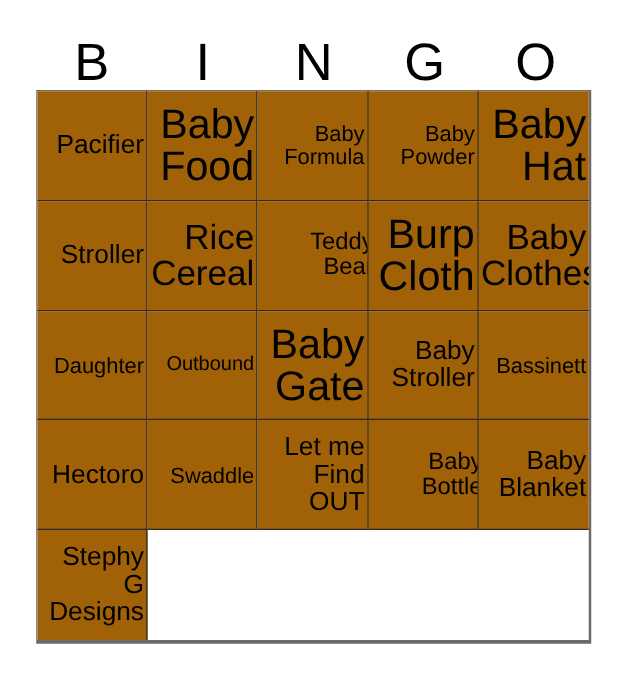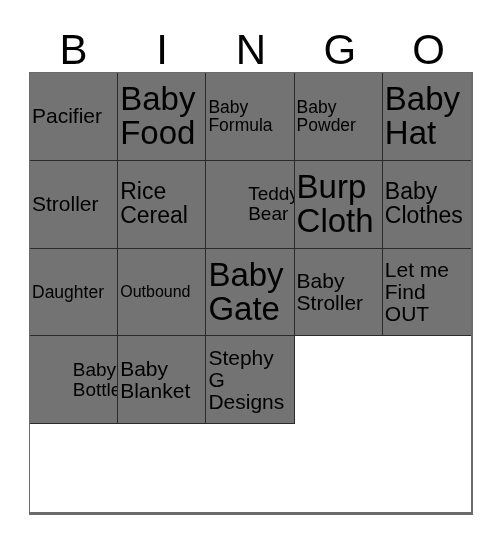--- a/index.html
+++ b/index.html
@@ -61,42 +61,42 @@
     background: #ffffff;
   }
 
   .cell {
     box-sizing: border-box;
     border-right: 1px solid #2a2a2a;
     border-bottom: 1px solid #2a2a2a;
     display: flex;
     align-items: center;
     justify-content: center;
-    text-align: left;
+    text-align: right;
     padding: 1px 2px;
     overflow: hidden;
-    background: #737373;
+    background: #a16207;
   }
   
   .cell:nth-child(5n) { border-right: none; }
   .cell:nth-child(n+21) { border-bottom: none; }
 
   .cell-text {
     display: block;
     width: 100%;
     white-space: pre-line;
     line-height: 1.04;
     font-weight: 400;
     color: #000000;
   }
 
   
   .fs-xxl .cell-text { font-size: 33px; }
   .fs-xl  .cell-text { font-size: 19px; margin-left: 47px; }
-  .fs-l   .cell-text { font-size: 23px; }
+  .fs-l   .cell-text { font-size: 28px; }
   .fs-m   .cell-text { font-size: 21px; }
   .fs-s   .cell-text { font-size: 17.5px; }
   .fs-xs  .cell-text { font-size: 16px; }
 </style>
 </head>
 <body>
 
 <div class="card">
 
   <div class="header-row">
@@ -153,20 +153,29 @@
         <span class="cell-text">Outbound</span>
       </div>
       <div class="cell fs-xxl">
         <span class="cell-text">Baby
 Gate</span>
       </div>
       <div class="cell fs-m">
         <span class="cell-text">Baby
 Stroller</span>
       </div>
+      <div class="cell fs-s">
+        <span class="cell-text">Bassinett</span>
+      </div>
+      <div class="cell fs-m">
+        <span class="cell-text">Hectoro</span>
+      </div>
+      <div class="cell fs-s">
+        <span class="cell-text">Swaddle</span>
+      </div>
       <div class="cell fs-m">
         <span class="cell-text">Let me
 Find
 OUT</span>
       </div>
       <div class="cell fs-xl">
         <span class="cell-text">Baby
 Bottle</span>
       </div>
       <div class="cell fs-m">

